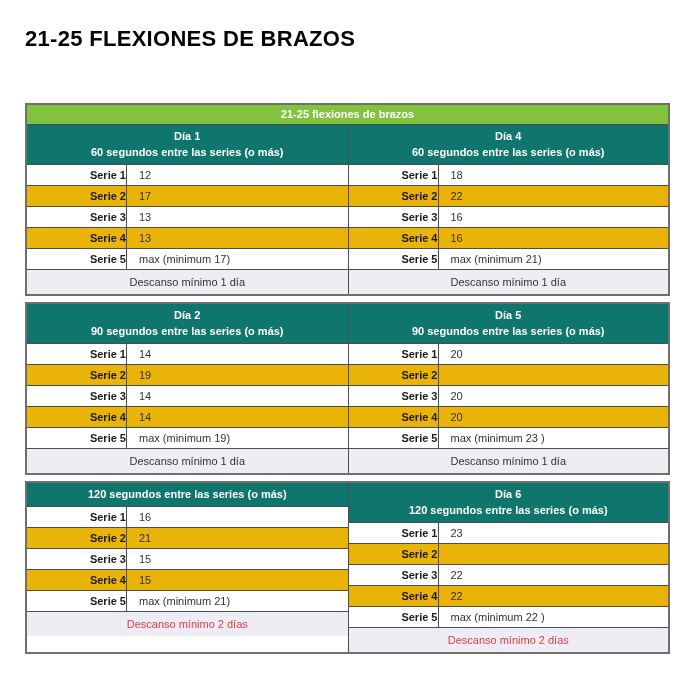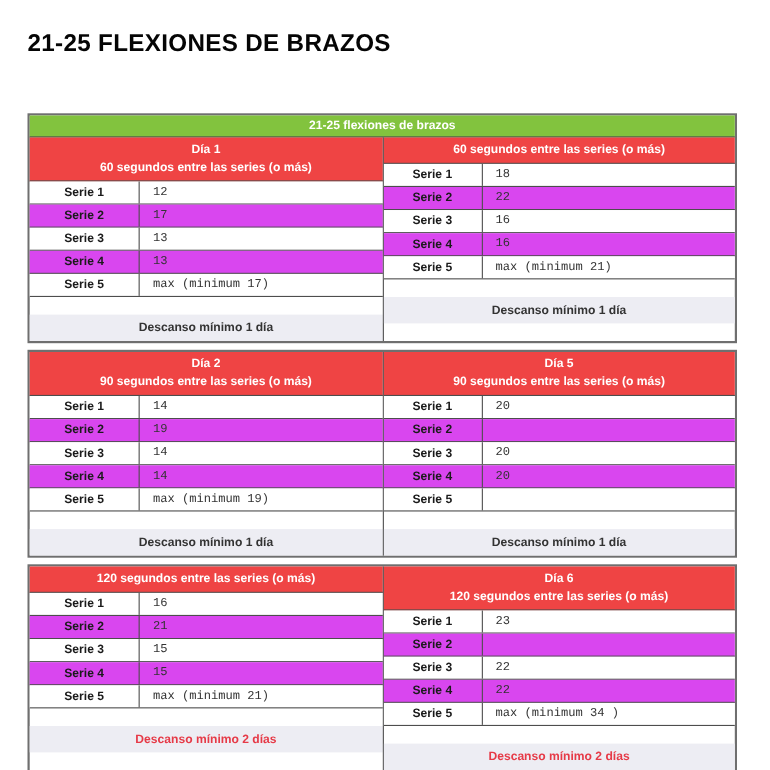--- a/index.html
+++ b/index.html
@@ -18,38 +18,38 @@
   }
   .topbar{
     background:#82c33e;color:#ffffff;font-weight:bold;font-size:11px;
     text-align:center;height:19px;line-height:19px;
     border-bottom:1px solid #4d4d4d;
   }
   .band{display:flex;}
   .half{width:50%;box-sizing:border-box;min-width:0;}
   .half + .half{border-left:1px solid #4d4d4d;}
   .dayhead{
-    background:#ef4444;color:#ffffff;font-weight:bold;font-size:11px;
+    background:#0f766e;color:#ffffff;font-weight:bold;font-size:11px;
     text-align:center;padding:3px 0 4px;line-height:16px;
     border-bottom:1px solid #4d4d4d;
   }
   .row{
     display:flex;height:20px;line-height:20px;font-size:11px;
     border-bottom:1px solid #4d4d4d;background:#ffffff;
   }
-  .row.alt{background:#d946ef;}
+  .row.alt{background:#eab308;}
   .lbl{
-    width:100px;flex:0 0 auto;text-align:center;font-weight:bold;color:#1b1b1b;
+    width:100px;flex:0 0 auto;text-align:right;font-weight:bold;color:#1b1b1b;
     border-right:1px solid #4d4d4d;box-sizing:border-box;
   }
   .half:last-child .lbl{width:90px;}
-  .val{flex:1;padding-left:12px;color:#333333;white-space:nowrap;overflow:hidden;font-family:Liberation Mono, monospace;}
+  .val{flex:1;padding-left:12px;color:#333333;white-space:nowrap;overflow:hidden;}
   .rest{
-    height:24px;line-height:24px;text-align:center;font-weight:bold;
-    font-size:11px;background:#ededf3;color:#333333;margin-top:16px;
+    height:24px;line-height:24px;text-align:center;font-weight:normal;
+    font-size:11px;background:#ededf3;color:#333333;
   }
   .rest.red{color:#e63a47;}
 </style>
 </head>
 <body>
 
 <h1 class="title">21-25 FLEXIONES DE BRAZOS</h1>
 
 <div class="tableWrap">
 
@@ -80,20 +80,21 @@
           </div>
         <div class="row">
             <div class="lbl">Serie 5</div>
             <div class="val">max (minimum 17)</div>
           </div>
         <div class="rest">Descanso mínimo 1 día</div>
       </section>
 
       <section class="half">
         <header class="dayhead">
+          <div>Día 4</div>
           <div>60 segundos entre las series (o más)</div>
         </header>
         <div class="row">
             <div class="lbl">Serie 1</div>
             <div class="val">18</div>
           </div>
         <div class="row alt">
             <div class="lbl">Serie 2</div>
             <div class="val">22</div>
           </div>
@@ -161,20 +162,21 @@
         <div class="row">
             <div class="lbl">Serie 3</div>
             <div class="val">20</div>
           </div>
         <div class="row alt">
             <div class="lbl">Serie 4</div>
             <div class="val">20</div>
           </div>
         <div class="row">
             <div class="lbl">Serie 5</div>
+            <div class="val">max (minimum 23 )</div>
           </div>
         <div class="rest">Descanso mínimo 1 día</div>
       </section>
 
     </div>
   </div>
 
   <div class="block">
     <div class="band">
 
@@ -220,21 +222,21 @@
         <div class="row">
             <div class="lbl">Serie 3</div>
             <div class="val">22</div>
           </div>
         <div class="row alt">
             <div class="lbl">Serie 4</div>
             <div class="val">22</div>
           </div>
         <div class="row">
             <div class="lbl">Serie 5</div>
-            <div class="val">max (minimum 34 )</div>
+            <div class="val">max (minimum 22 )</div>
           </div>
         <div class="rest red">Descanso mínimo 2 días</div>
       </section>
 
     </div>
   </div>
 
 </div>
 
 </body></html>

